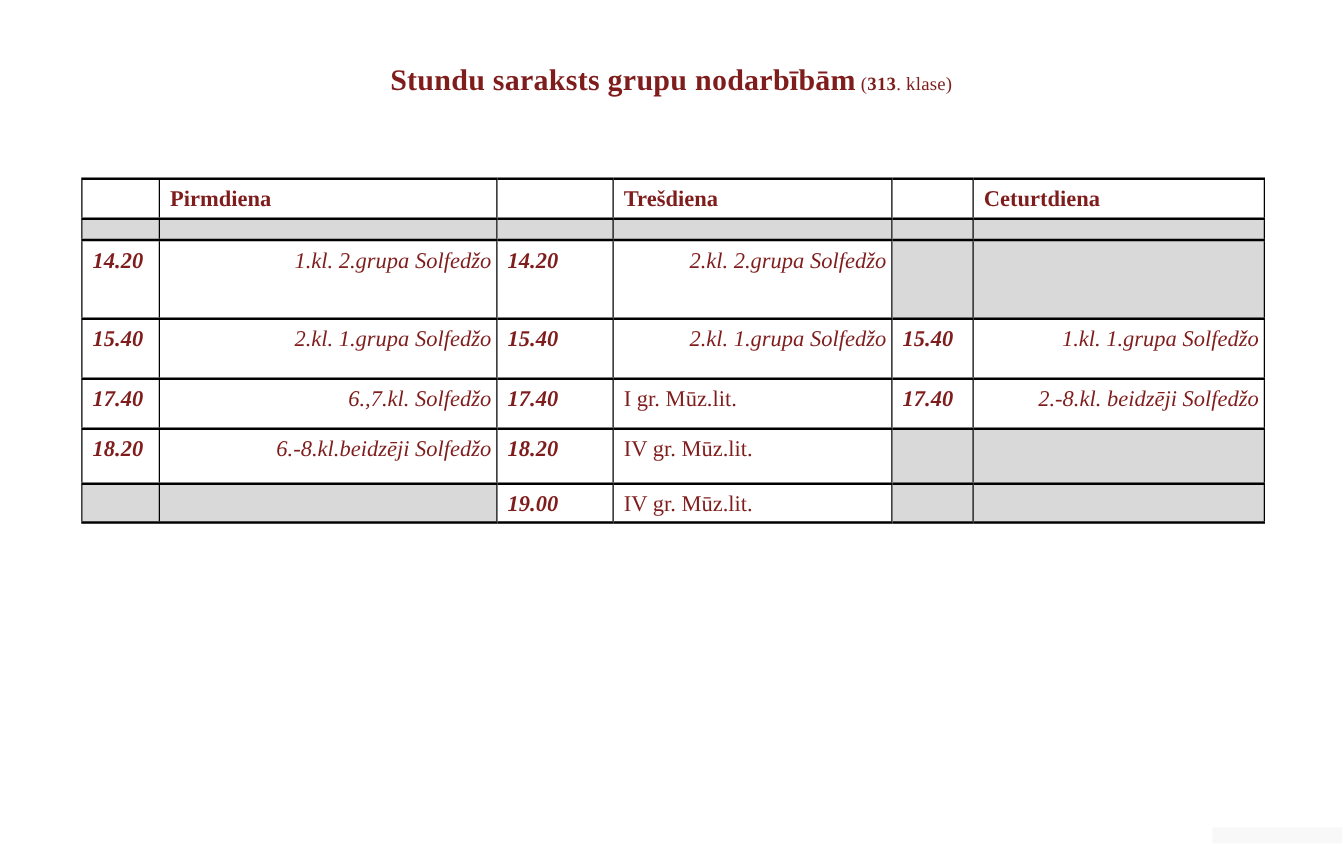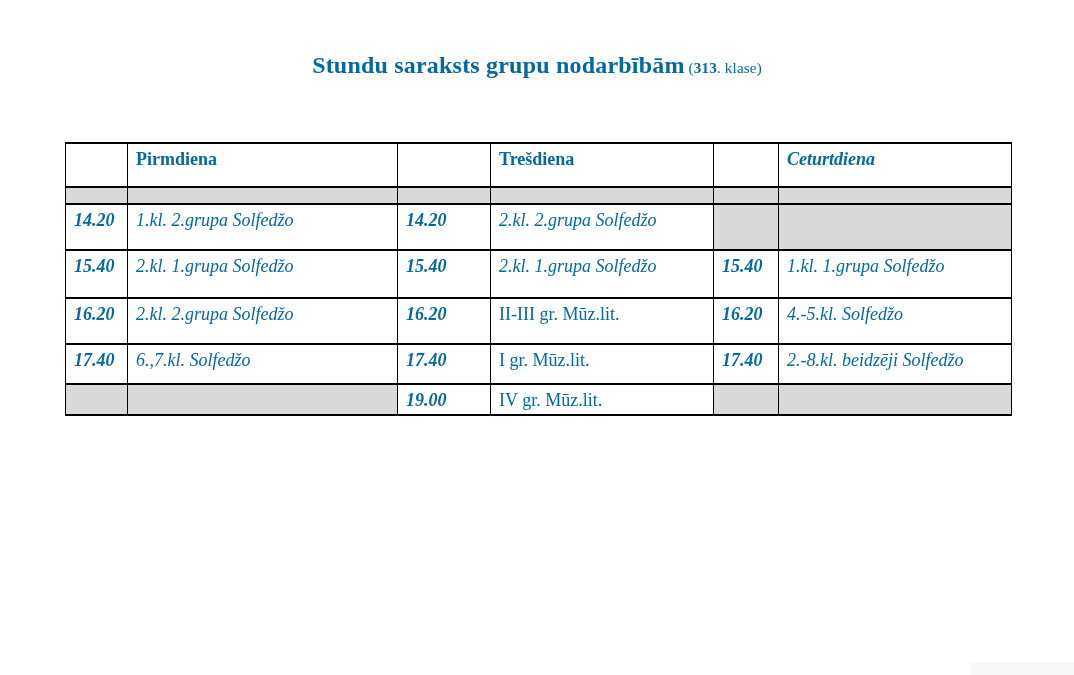--- a/index.html
+++ b/index.html
@@ -7,21 +7,21 @@
     padding: 0;
     background: #ffffff;
   }
   .page {
     position: relative;
     width: 1074px;
     height: 675px;
     background: #ffffff;
     overflow: hidden;
     font-family: "Liberation Serif", "DejaVu Serif", serif;
-    color: #0369a1;
+    color: #7f1d1d;
   }
   .title {
     position: absolute;
     top: 52px;
     left: 0;
     width: 100%;
     text-align: center;
     margin: 0;
     font-size: 24px;
     font-weight: bold;
@@ -59,22 +59,22 @@
     padding-left: 9px;
   }
   td.time {
     font-weight: bold;
     font-style: italic;
   }
   td.c1 { padding-left: 5px; }
   td.c3 { padding-left: 13px; }
   td.c5 { padding-left: 9px; }
   td.lesson { padding-left: 9px; }
-  td.c6 { padding-left: 6px; font-style: italic; }
-  .it { font-style: italic; }
+  td.c6 { padding-left: 6px; }
+  .it { font-style: italic; text-align: right; }
   .rm { font-style: normal; }
   .shaded { background: #d9d9d9; }
   .sep { padding: 0 7px 0 5px; font-style: normal; }
   .b321 { font-weight: bold; font-style: normal; }
   .corner-shade {
     position: absolute;
     right: 0;
     bottom: 0;
     width: 104px;
     height: 13px;
@@ -92,76 +92,76 @@
     <colgroup>
       <col style="width:62px">
         <col style="width:270px">
         <col style="width:93px">
         <col style="width:223px">
         <col style="width:65px">
         <col style="width:233px">
     </colgroup>
 
     <tbody>
-        <tr style="height:44px">
+        <tr style="height:32px">
       <td class="c1"></td>
       <td class="day">Pirmdiena</td>
       <td class="c3"></td>
       <td class="day">Trešdiena</td>
       <td class="c5"></td>
       <td class="day c6">Ceturtdiena</td>
     </tr>
 
     <tr style="height:17px">
       <td class="shaded c1"></td>
       <td class="shaded"></td>
       <td class="shaded c3"></td>
       <td class="shaded"></td>
       <td class="shaded c5"></td>
       <td class="shaded c6"></td>
     </tr>
 
-    <tr style="height:46px">
+    <tr style="height:63px">
       <td class="time c1">14.20</td>
       <td class="lesson it">1.kl. 2.grupa Solfedžo</td>
       <td class="time c3">14.20</td>
       <td class="lesson it">2.kl. 2.grupa Solfedžo</td>
       <td class="time c5 shaded"></td>
       <td class="lesson it c6 shaded"></td>
     </tr>
 
 
     <tr style="height:48px">
       <td class="time c1">15.40</td>
       <td class="lesson it">2.kl. 1.grupa Solfedžo</td>
       <td class="time c3">15.40</td>
       <td class="lesson it">2.kl. 1.grupa Solfedžo</td>
       <td class="time c5">15.40</td>
       <td class="lesson it c6">1.kl. 1.grupa Solfedžo</td>
     </tr>
 
-    <tr style="height:46px">
-      <td class="time c1">16.20</td>
-      <td class="lesson it">2.kl. 2.grupa Solfedžo</td>
-      <td class="time c3">16.20</td>
-      <td class="lesson rm">II-III gr. Mūz.lit.</td>
-      <td class="time c5">16.20</td>
-      <td class="lesson it c6">4.-5.kl. Solfedžo</td>
-    </tr>
 
 
     <tr style="height:40px">
       <td class="time c1">17.40</td>
       <td class="lesson it">6.,7.kl. Solfedžo</td>
       <td class="time c3">17.40</td>
       <td class="lesson rm">I gr. Mūz.lit.</td>
       <td class="time c5">17.40</td>
       <td class="lesson it c6">2.-8.kl. beidzēji Solfedžo</td>
     </tr>
 
+    <tr style="height:44px">
+      <td class="time c1">18.20</td>
+      <td class="lesson it">6.-8.kl.beidzēji Solfedžo</td>
+      <td class="time c3">18.20</td>
+      <td class="lesson rm">IV gr. Mūz.lit.</td>
+      <td class="time c5 shaded"></td>
+      <td class="lesson it c6 shaded"></td>
+    </tr>
 
     <tr style="height:26px">
       <td class="time c1 shaded"></td>
       <td class="lesson it shaded"></td>
       <td class="time c3">19.00</td>
       <td class="lesson rm">IV gr. Mūz.lit.</td>
       <td class="time c5 shaded"></td>
       <td class="lesson it c6 shaded"></td>
     </tr>
   </tbody>

